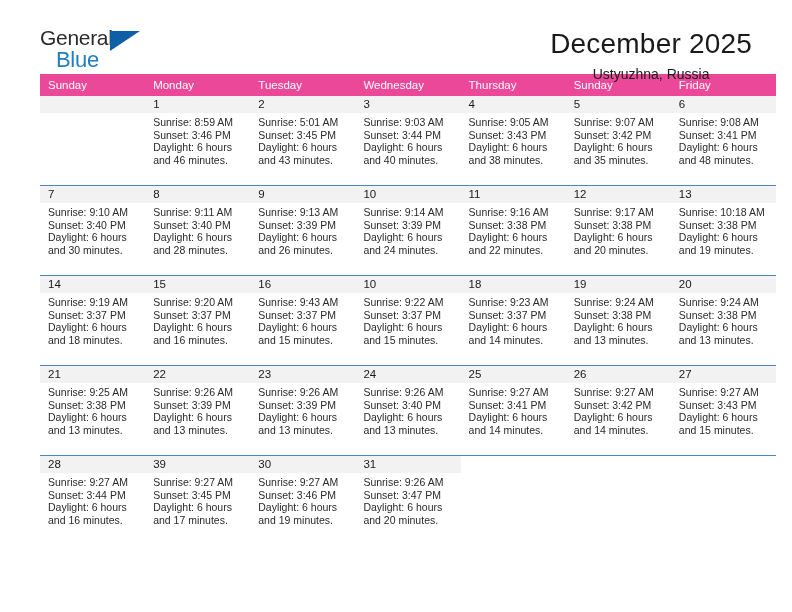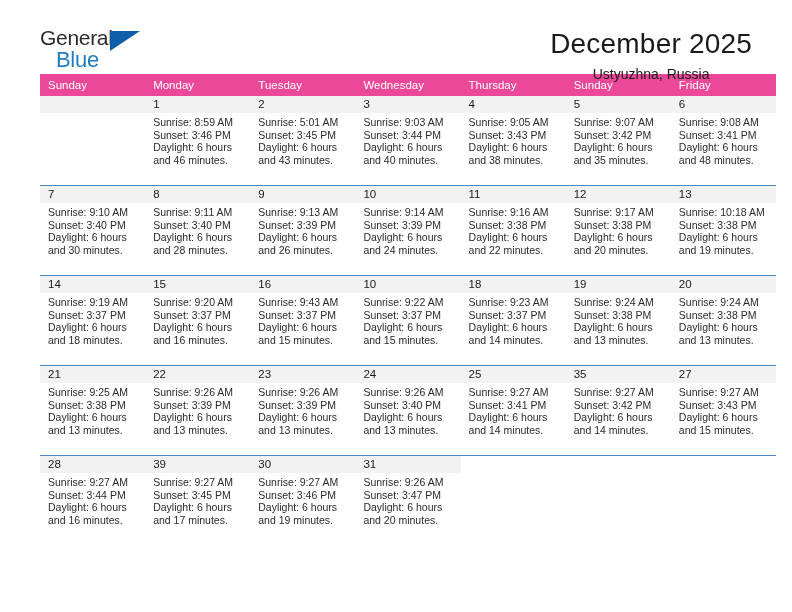--- a/index.html
+++ b/index.html
@@ -450,21 +450,21 @@
               <div class="info">
                 <div>Sunrise: 9:27 AM</div>
                 <div>Sunset: 3:41 PM</div>
                 <div>Daylight: 6 hours</div>
                 <div>and 14 minutes.</div>
               </div>
             </div>
           </td>
           <td>
             <div class="cell">
-              <div class="daynum-band">35</div>
+              <div class="daynum-band">26</div>
               <div class="info">
                 <div>Sunrise: 9:27 AM</div>
                 <div>Sunset: 3:42 PM</div>
                 <div>Daylight: 6 hours</div>
                 <div>and 14 minutes.</div>
               </div>
             </div>
           </td>
           <td>
             <div class="cell">

